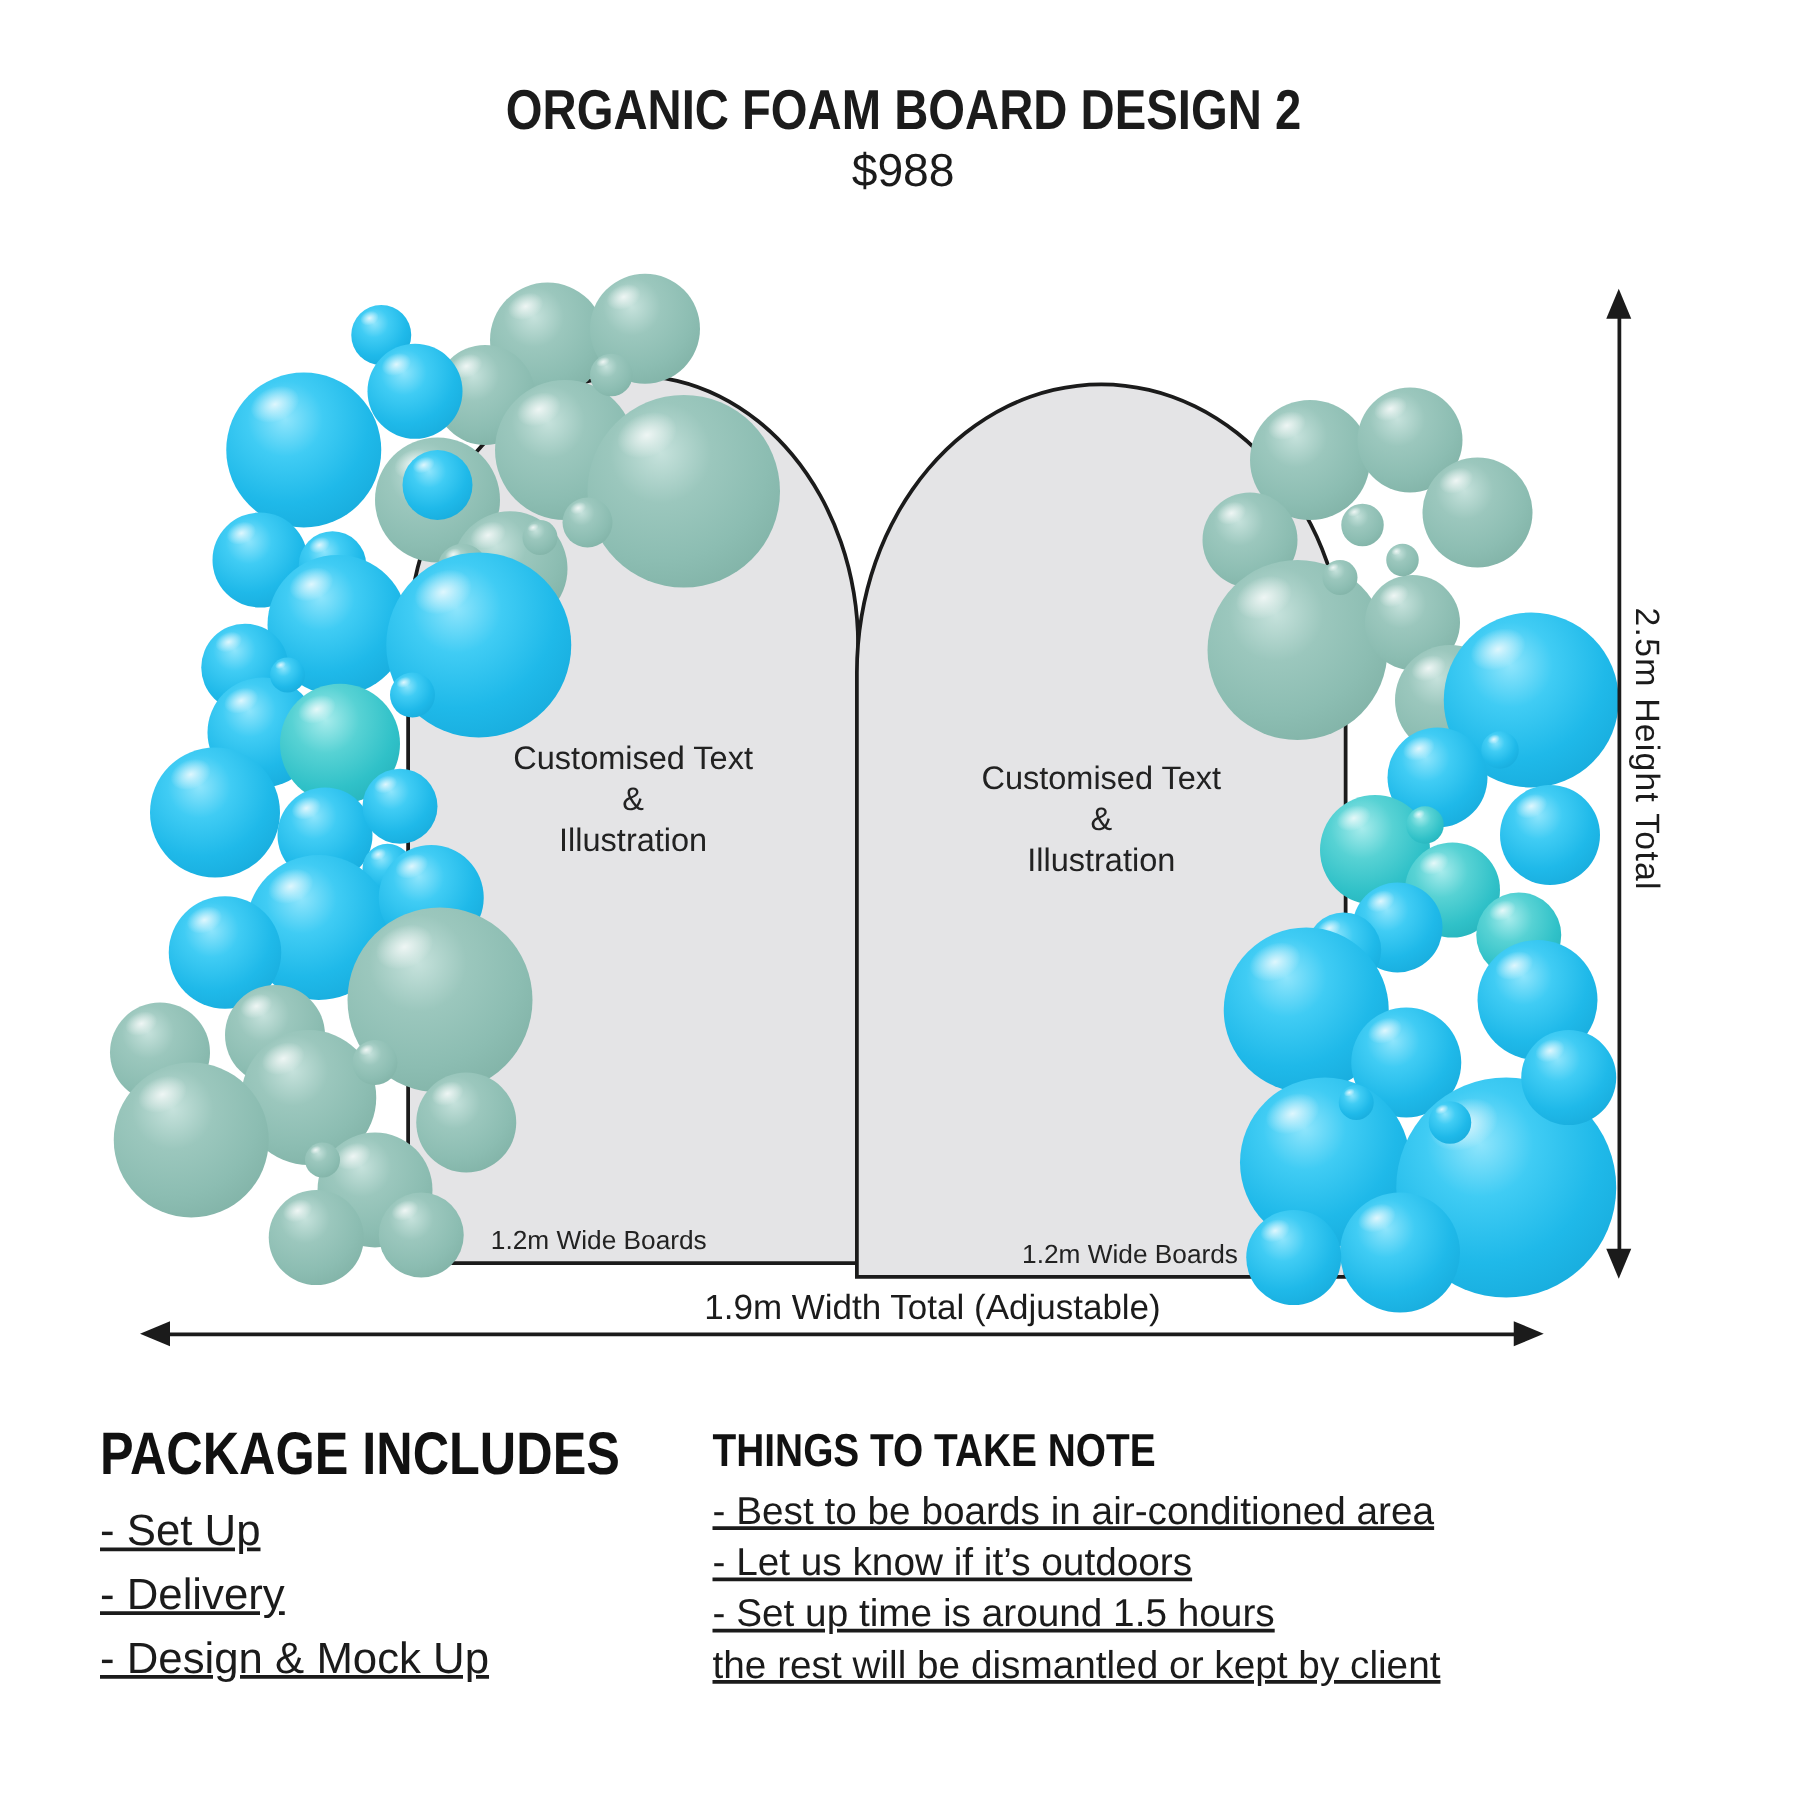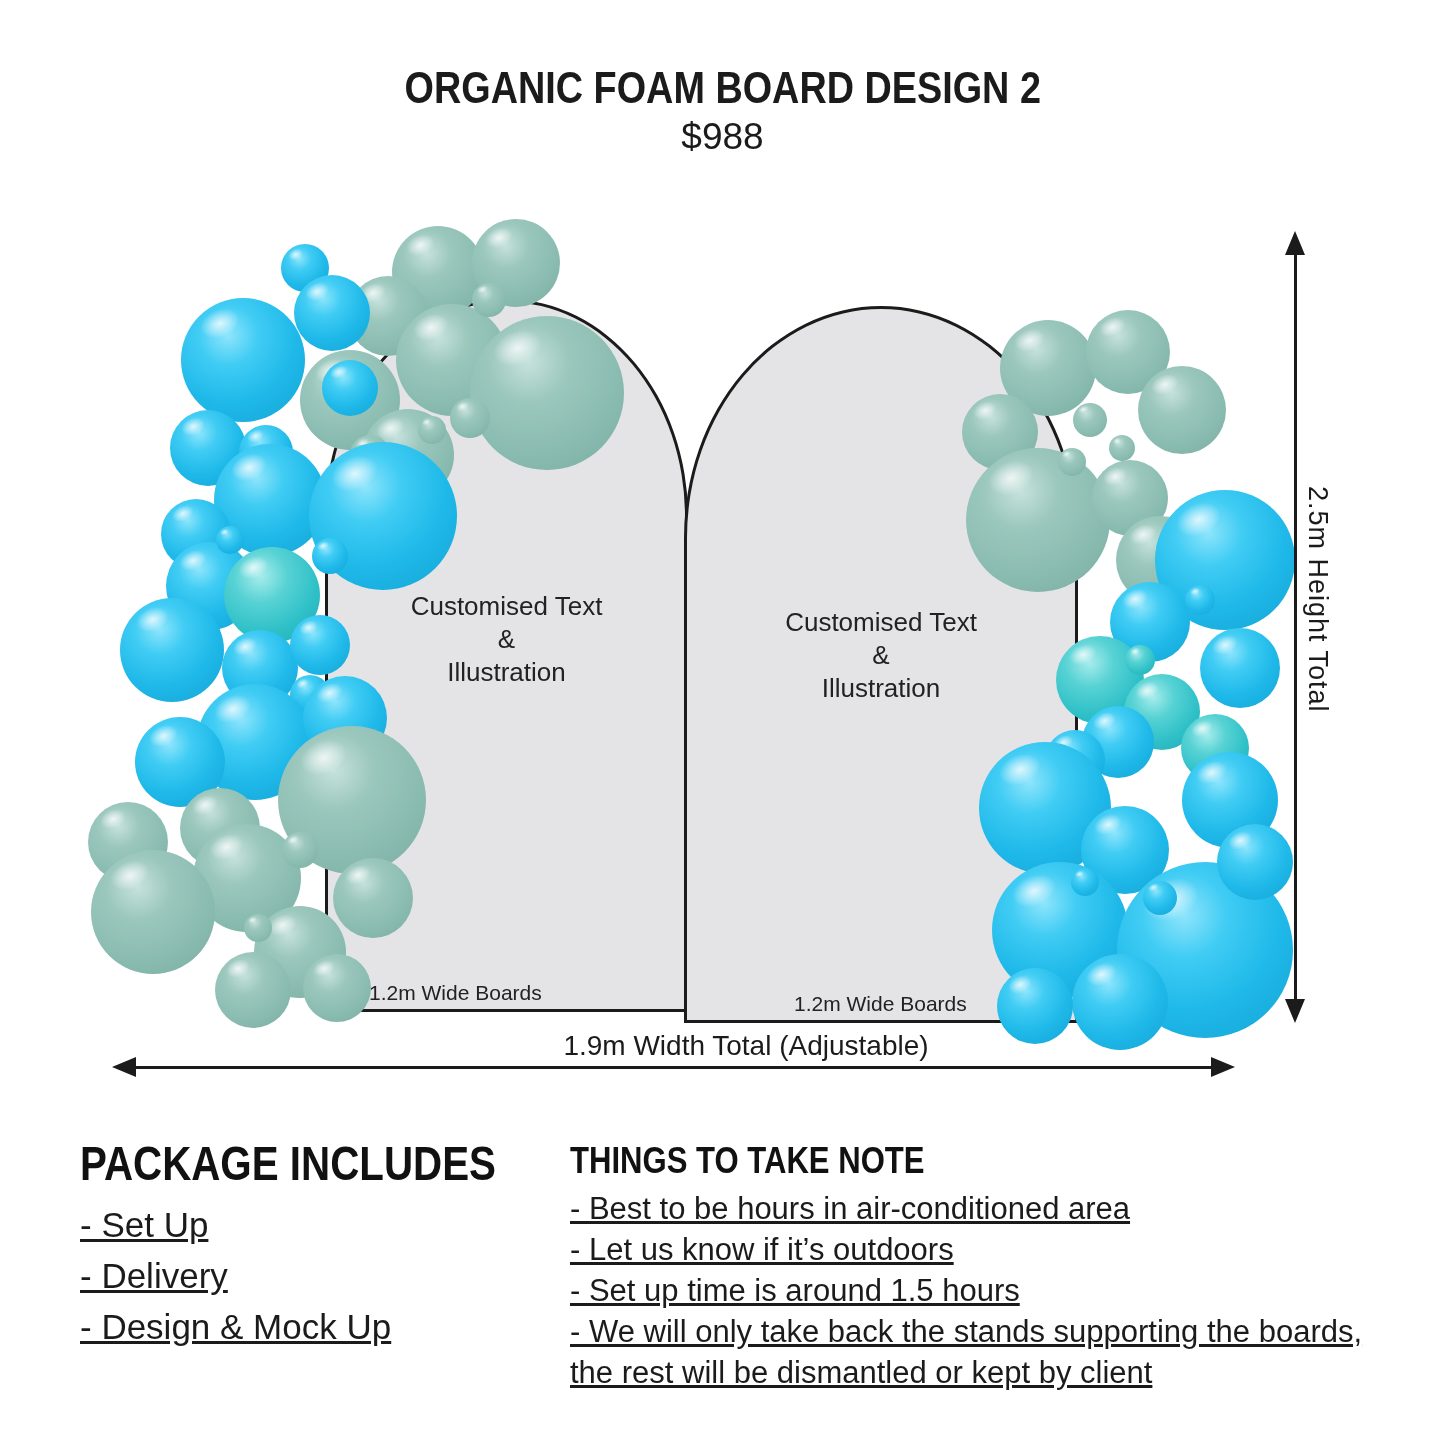--- a/index.html
+++ b/index.html
@@ -15,21 +15,21 @@
   }
   .price{position:absolute;left:0;top:116px;width:100%;text-align:center;font-size:37px;z-index:6;color:#1b1b1b;}
 
   
   .board{position:absolute;background:#E4E4E6;border:3px solid #1b1b1b;box-sizing:border-box;}
   #board-left{left:325px;top:299px;width:363px;height:713px;border-radius:182px 182px 0 0 / 218px 218px 0 0;z-index:1;}
   #board-right{left:684px;top:306px;width:394px;height:717px;border-radius:197px 197px 0 0 / 232px 232px 0 0;z-index:2;}
   .board-text{position:absolute;text-align:center;font-size:26px;line-height:33px;color:#222;z-index:3;}
   #board-text-left{left:325px;top:590px;width:363px;}
   #board-text-right{left:684px;top:606px;width:394px;}
-  .width-label{position:absolute;font-size:21px;color:#222;z-index:3;text-align:left;width:220px;}
+  .width-label{position:absolute;font-size:21px;color:#222;z-index:3;text-align:center;width:220px;}
   #width-label-left{left:369px;top:981px;}
   #width-label-right{left:794px;top:992px;}
 
   
   #garland-left,#garland-right{position:absolute;left:0;top:0;width:0;height:0;z-index:4;}
   .balloon{position:absolute;border-radius:50%;}
   .balloon::after{
     content:'';position:absolute;left:15%;top:10%;width:32%;height:22%;border-radius:50%;
     background:radial-gradient(ellipse at center, rgba(255,255,255,0.78) 0%, rgba(255,255,255,0) 72%);
     transform:rotate(-22deg);
@@ -176,19 +176,18 @@
   <div id="package-list">
       <div>- Set Up</div>
       <div>- Delivery</div>
       <div>- Design &amp; Mock Up</div>
     </div>
 </div>
 
 <div class="section" id="notes-section">
   <span class="section-heading" id="notes-heading">THINGS TO TAKE NOTE</span>
   <div id="notes-list">
-      <div>- Best to be hours in air-conditioned area</div>
+      <div>- Best to be boards in air-conditioned area</div>
       <div>- Let us know if it’s outdoors</div>
       <div>- Set up time is around 1.5 hours</div>
-      <div>- We will only take back the stands supporting the boards,</div>
       <div>the rest will be dismantled or kept by client</div>
     </div>
 </div>
 
 </body></html>

